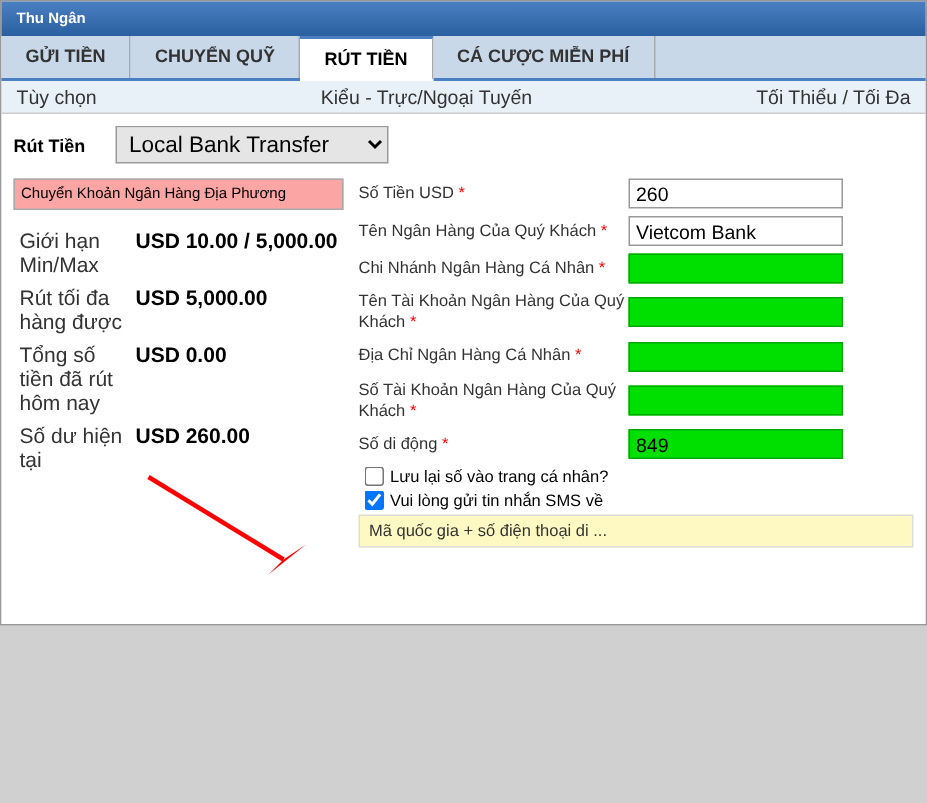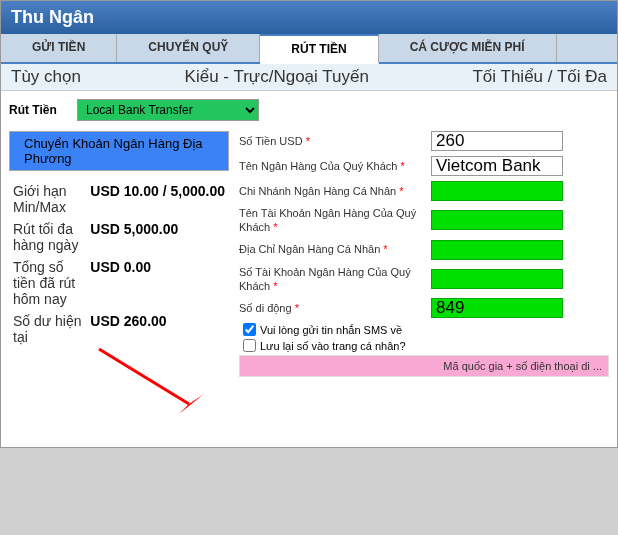--- a/index.html
+++ b/index.html
@@ -13,51 +13,51 @@
     }
     .window {
       width: 618px;
       background: #f0f0f0;
       border: 1px solid #999;
     }
     .title-bar {
       background: linear-gradient(to bottom, #4a7fc1, #2a5fa0);
       color: white;
       padding: 6px 10px;
-      font-size: 18px;
+      font-size: 10px;
       font-weight: bold;
     }
     .tab-bar {
       display: flex;
       background: #c8d8e8;
       border-bottom: 2px solid #4a7fc1;
     }
     .tab {
-      padding: 6px 31px;
+      padding: 6px 16px;
       cursor: pointer;
       font-size: 12px;
       font-weight: bold;
       color: #333;
       border-right: 1px solid #aaa;
       background: #c8d8e8;
     }
     .tab.active {
       background: white;
       color: #000;
       border-top: 2px solid #4a7fc1;
       border-bottom: 2px solid white;
       margin-bottom: -2px;
     }
     .sub-header {
       display: flex;
       justify-content: space-between;
       background: #e8f0f8;
       padding: 3px 10px;
       border-bottom: 1px solid #ccc;
-      font-size: 17px;
+      font-size: 13px;
       color: #333;
     }
     .content {
       padding: 8px;
       background: white;
     }
     .rut-tien-row {
       display: flex;
       align-items: center;
       gap: 8px;
@@ -70,37 +70,37 @@
     .select-wrapper {
       display: flex;
       align-items: center;
       border: 1px solid #999;
       background: white;
     }
     .select-wrapper select {
       border: none;
       outline: none;
       padding: 2px 4px;
-      font-size: 12px;
+      font-size: 15px;
       width: 180px;
-      background: #22c55e;
+      background: #e5e5e5;
     }
     .main-area {
       display: flex;
       gap: 10px;
     }
     .left-panel {
       width: 220px;
       flex-shrink: 0;
     }
     .local-bank-btn {
-      background: #3b82f6;
+      background: #fca5a5;
       border: 1px solid #aaa;
-      padding: 4px 14px;
-      font-size: 13px;
+      padding: 4px 4px;
+      font-size: 10px;
       cursor: pointer;
       margin-bottom: 8px;
       width: 100%;
       text-align: left;
     }
     .info-table {
       width: 100%;
       font-size: 14px;
     }
     .info-table tr td {
@@ -117,62 +117,61 @@
       white-space: nowrap;
     }
     .right-panel {
       flex: 1;
       font-size: 11px;
     }
     .form-row {
       display: flex;
       align-items: center;
       margin-bottom: 5px;
-      gap: 12px;
+      gap: 0;
     }
     .form-label {
       min-width: 180px;
       max-width: 180px;
       font-size: 11px;
       color: #333;
       line-height: 1.3;
     }
     .req {
       color: red;
     }
     .form-input {
       border: 1px solid #999;
       padding: 2px 4px;
-      font-size: 17px;
-      width: 132px;
+      font-size: 13px;
+      width: 143px;
       height: 20px;
     }
     .form-input.green {
       background: #00e000;
       border-color: #00aa00;
     }
     .form-input.normal {
       background: white;
     }
     .checkbox-row {
       display: flex;
       align-items: center;
       gap: 4px;
       margin-bottom: 3px;
       font-size: 11px;
       margin-left: 4px;
     }
     .note-box {
-      background: #f9a8d4;
+      background: #fef9c3;
       border: 1px solid #ddd;
       padding: 4px 6px;
       font-size: 11px;
       color: #333;
       margin-top: 1px;
-      text-align: right;
     }
     .arrow-area {
       position: relative;
       height: 80px;
       margin-top: 10px;
     }
     .arrow-svg {
       position: absolute;
       left: 80px;
       top: -20px;
@@ -241,21 +240,21 @@
         <button class="local-bank-btn">
           <span>Chuyển Khoản Ngân Hàng Địa Phương</span>
         </button>
         <table class="info-table">
           <tbody>
               <tr>
             <td>Giới hạn Min/Max</td>
             <td>USD 10.00 / 5,000.00</td>
           </tr>
           <tr>
-            <td>Rút tối đa hàng ngày</td>
+            <td>Rút tối đa hàng được</td>
             <td>USD 5,000.00</td>
           </tr>
           <tr>
             <td>Tổng số tiền đã rút hôm nay</td>
             <td>USD 0.00</td>
           </tr>
           <tr>
             <td>Số dư hiện tại</td>
             <td>USD 260.00</td>
           </tr>
@@ -323,27 +322,27 @@
 
         <div class="form-row">
           <span class="form-label">
             <span>Số di động</span>
             <span class="req"> *</span>
           </span>
           <input class="form-input green" type="text" value="849" style="">
         </div>
 
         <div class="checkbox-row">
+          <input type="checkbox" style="">
+          <span>Lưu lại số vào trang cá nhân?</span>
+        </div>
+        <div class="checkbox-row">
           <input type="checkbox" checked="" style="">
           <span>Vui lòng gửi tin nhắn SMS về</span>
         </div>
-        <div class="checkbox-row">
-          <input type="checkbox" style="">
-          <span>Lưu lại số vào trang cá nhân?</span>
-        </div>
 
         <div class="note-box">
           <span>Mã quốc gia + số điện thoại di ...</span>
         </div>
 
       </div>
     </div>
 
   </div>
 </div>

